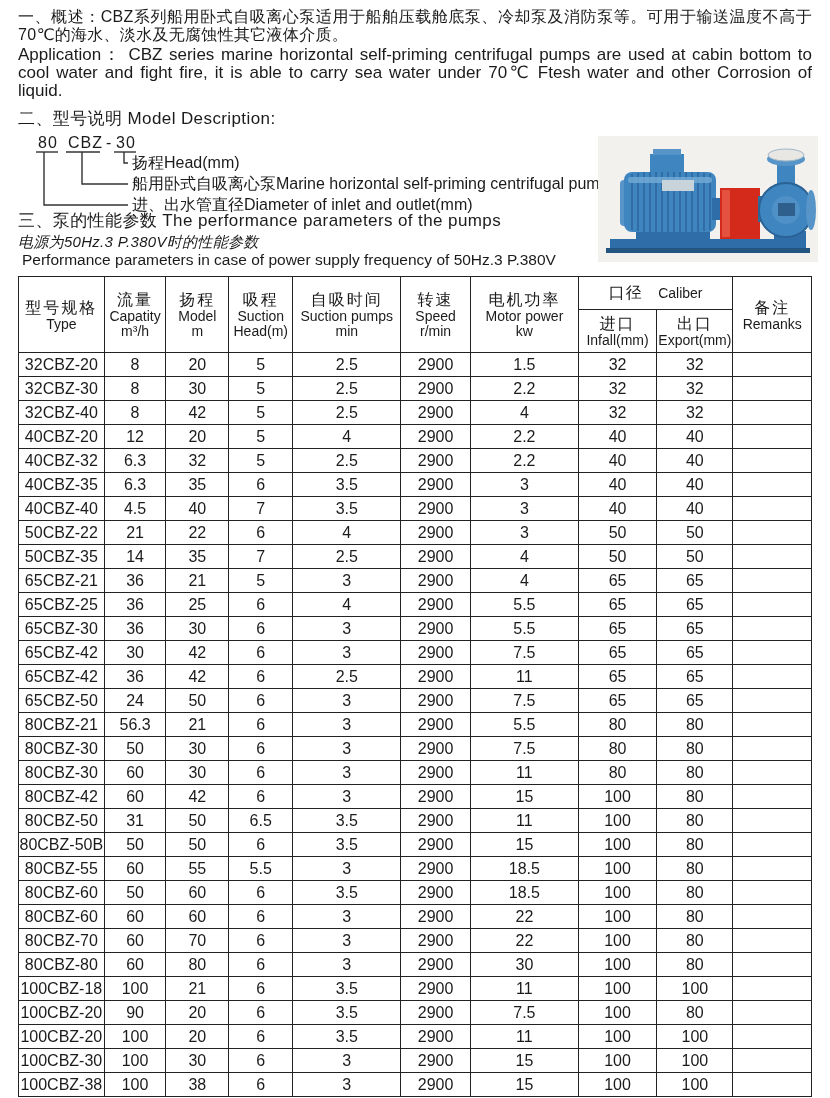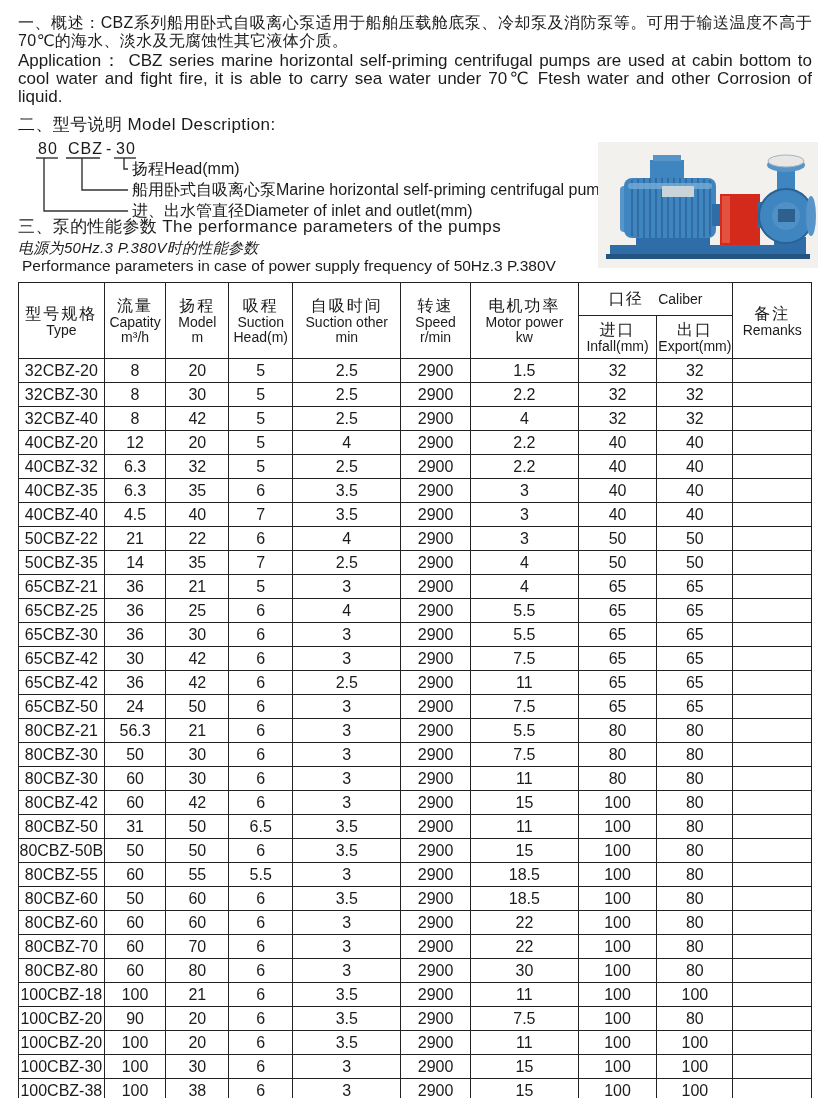--- a/index.html
+++ b/index.html
@@ -12,21 +12,21 @@
   .page { width:830px; height:1098px; box-sizing:border-box; padding:8px 18px 0 18px; position:relative; }
 
   
   .hdr { display:flex; align-items:center; gap:9px; height:30px; }
   .logo { flex:0 0 auto; }
   .title-line { white-space:nowrap; }
   .title-cn { font-size:19px; font-weight:bold; letter-spacing:0.5px; }
   .title-en { font-size:15.5px; font-weight:bold; }
 
   
-  .para-cn { margin-top:6px; font-size:16px; line-height:18px; text-align:justify; letter-spacing:0.3px; }
+  .para-cn { font-size:16px; line-height:18px; text-align:justify; letter-spacing:0.3px; }
   .para-en { margin-top:2px; font-size:17px; line-height:18px; text-align:justify; }
   .sec-heading { margin-top:7px; font-size:17px; letter-spacing:0.4px; }
 
   
   .mid { position:relative; height:138px; margin-top:3px; }
   .model-diagram { position:absolute; left:6px; top:0; }
   .diag-text { font-size:16px; fill:#1b1b1b; }
   .diag-code { font-size:16px; fill:#1b1b1b; letter-spacing:1px; }
   .diag-line { stroke:#333; stroke-width:1.4; fill:none; }
   .sec3-heading { position:absolute; left:0; top:76px; font-size:17px; letter-spacing:0.4px; }
@@ -169,21 +169,21 @@
           <div class="h-en">Model</div>
           <div class="h-en">m</div>
         </th>
         <th rowspan="2">
           <div class="h-cn">吸程</div>
           <div class="h-en">Suction</div>
           <div class="h-en">Head(m)</div>
         </th>
         <th rowspan="2">
           <div class="h-cn">自吸时间</div>
-          <div class="h-en">Suction other</div>
+          <div class="h-en">Suction pumps</div>
           <div class="h-en">min</div>
         </th>
         <th rowspan="2">
           <div class="h-cn">转速</div>
           <div class="h-en">Speed</div>
           <div class="h-en">r/min</div>
         </th>
         <th rowspan="2">
           <div class="h-cn">电机功率</div>
           <div class="h-en">Motor power</div>

